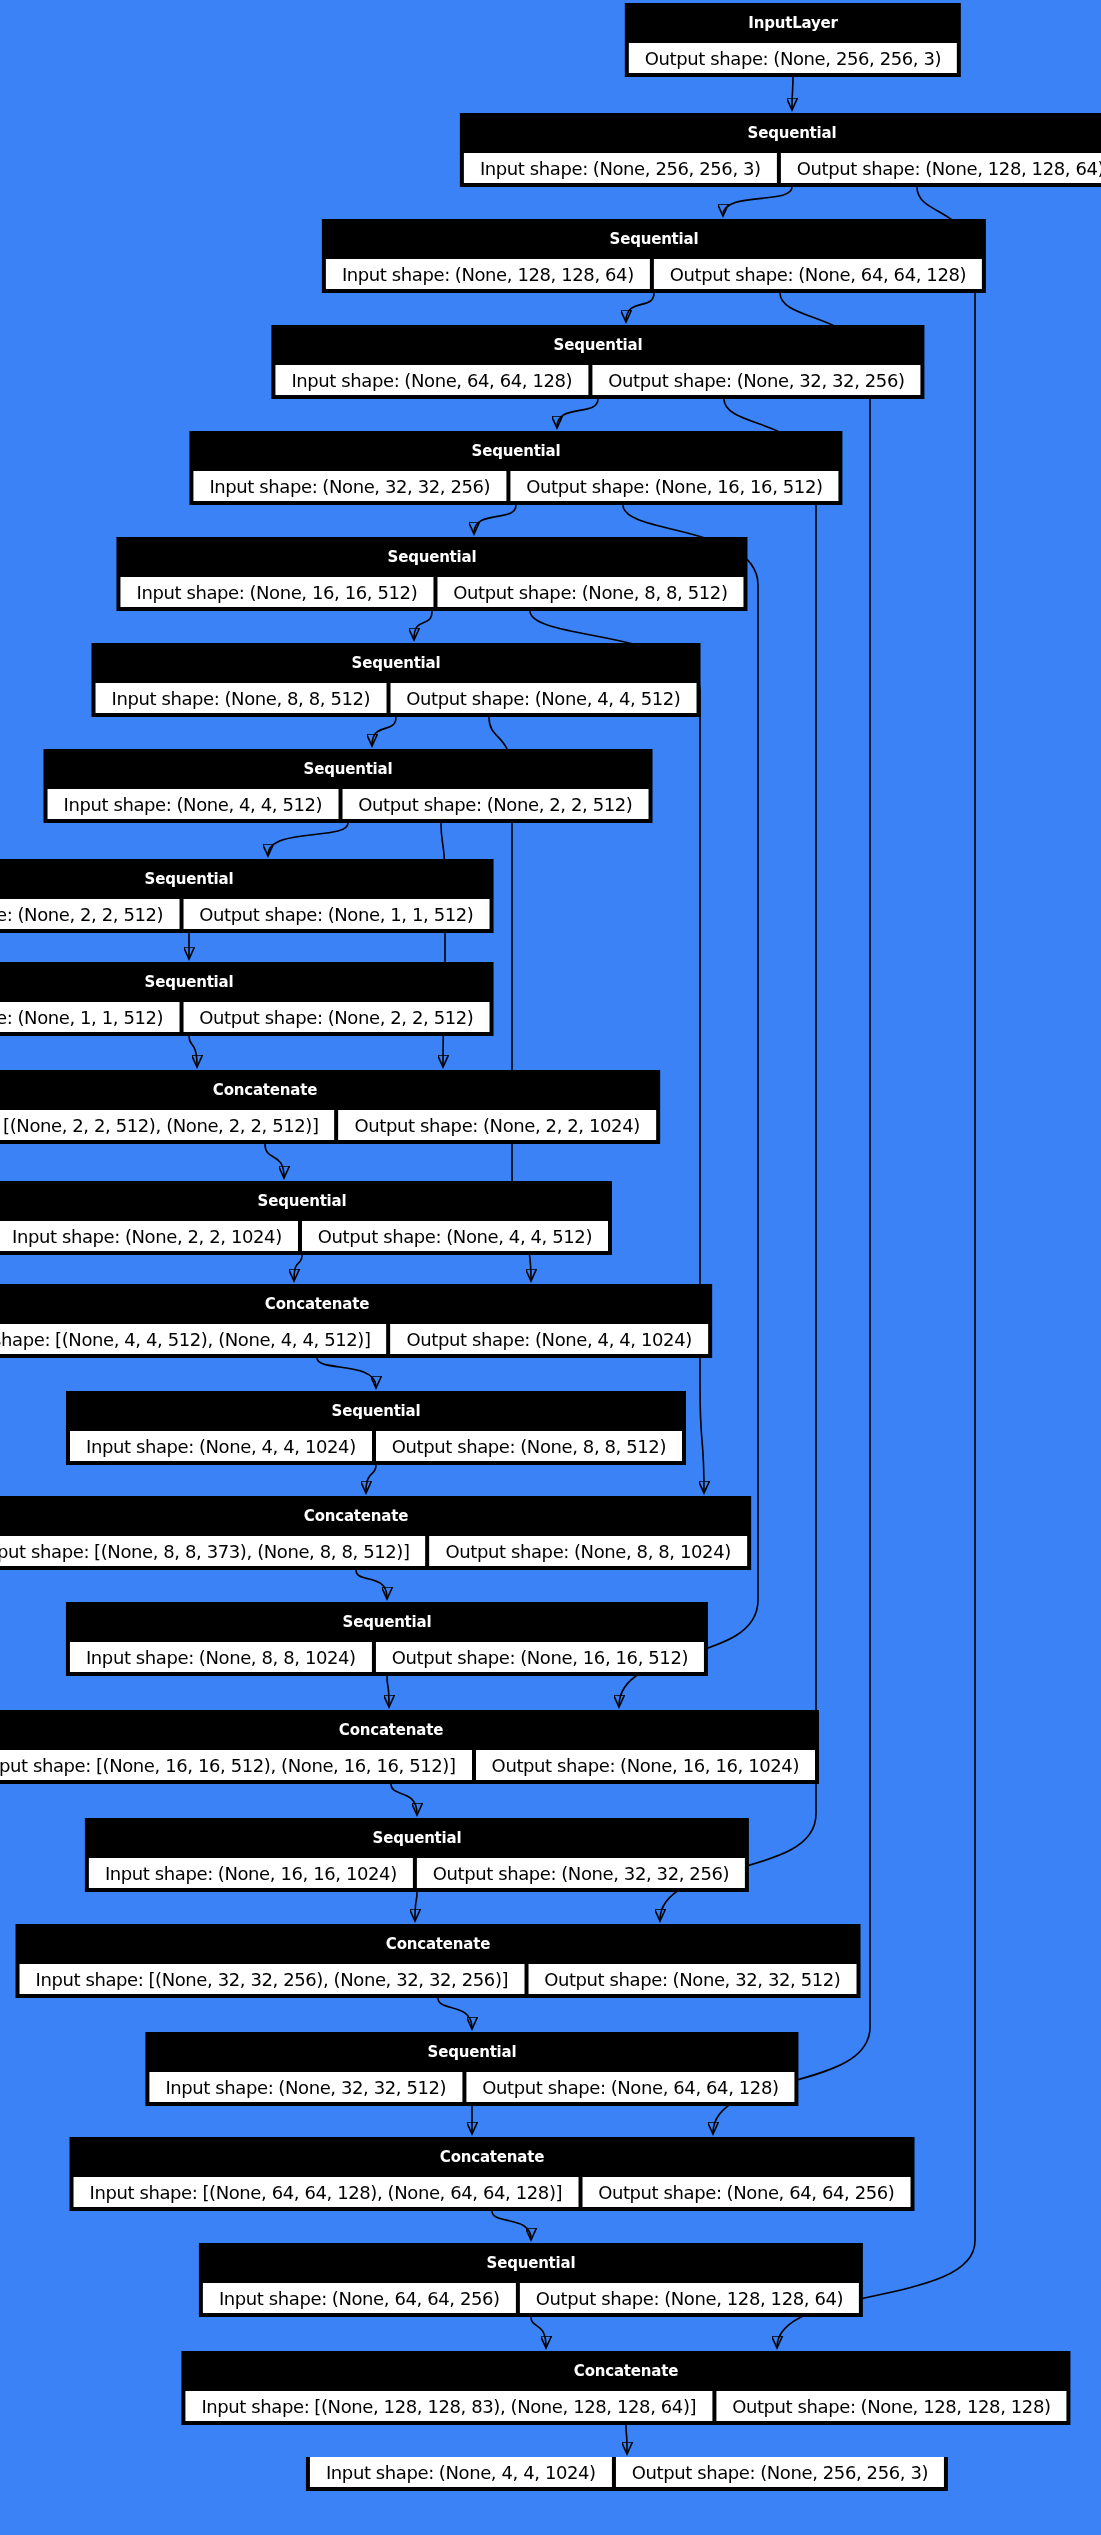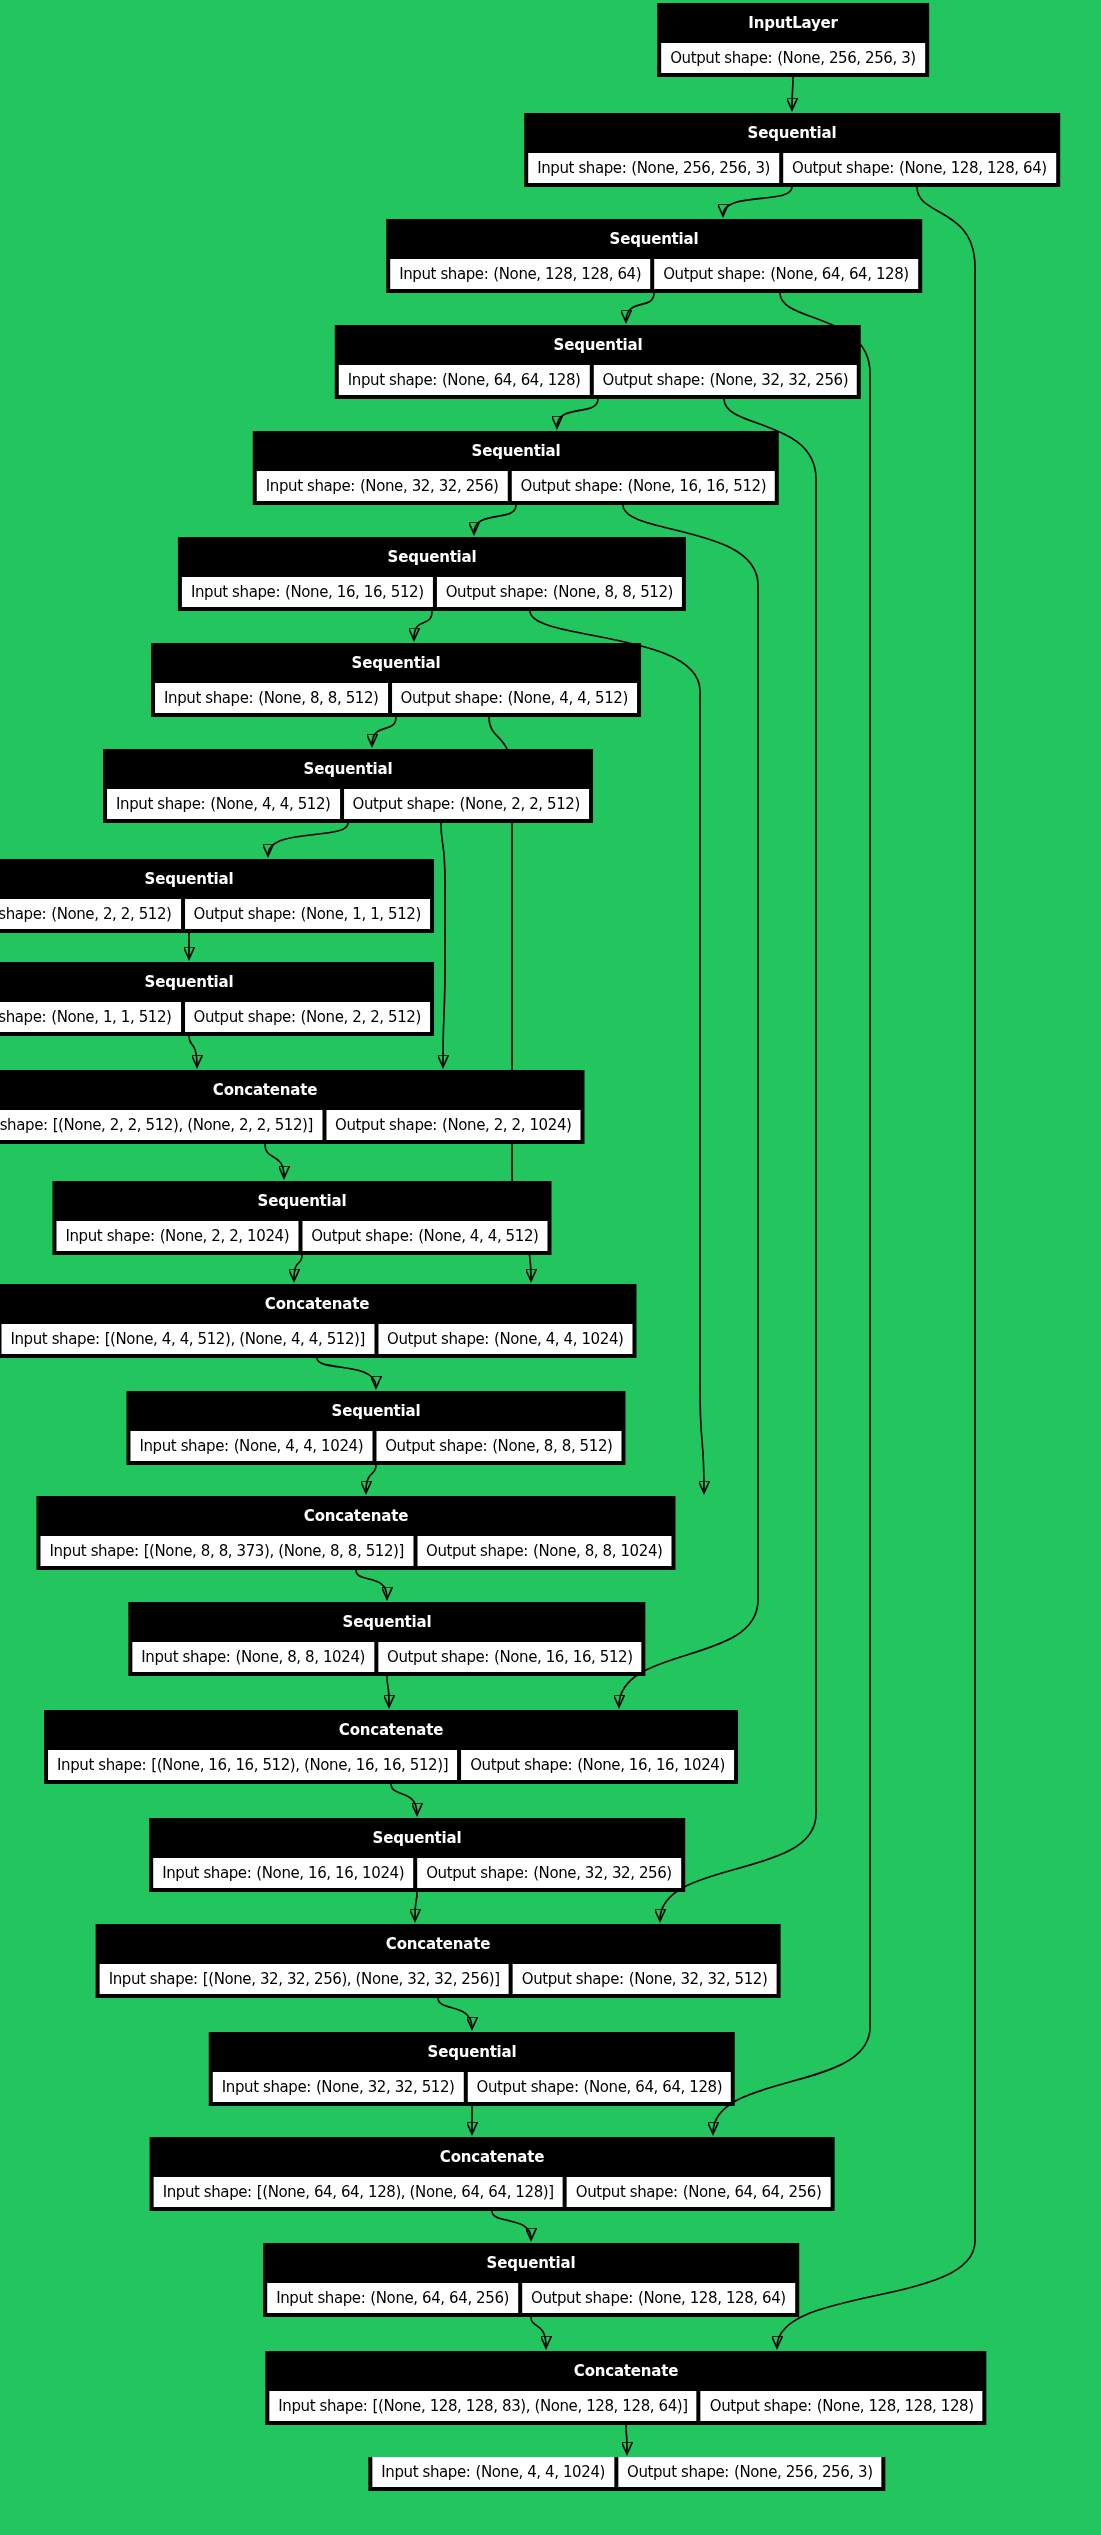--- a/index.html
+++ b/index.html
@@ -1,19 +1,19 @@
 <!DOCTYPE html>
 <html><head>
 <meta charset="utf-8">
 <style>
   html,body { margin:0; padding:0; background:#ffffff; }
   #canvas {
     position:relative;
     width:1101px; height:2535px;
-    background:#22c55e;
+    background:#3b82f6;
     font-family:"DejaVu Sans","Liberation Sans",sans-serif;
     overflow:hidden;
   }
   #edges { position:absolute; left:0; top:0; width:1101px; height:2535px; }
   #edges path { fill:none; stroke:#000000; stroke-width:1.6px; }
   .node {
     position:absolute;
     transform:translateX(-50%);
     background:#000000;
     padding:0 4px 4px 4px;
@@ -29,22 +29,22 @@
     padding:0 12px;
     letter-spacing:-0.2px;
   }
   .node-row { display:flex; gap:4px; }
   .cell {
     flex:1;
     background:#ffffff;
     color:#000000;
     height:30px;
     display:flex; align-items:center; justify-content:center;
-    padding:0 9px;
-    font-size:15px;
+    padding:0 16px;
+    font-size:18px;
     letter-spacing:-0.4px;
     white-space:nowrap;
   }
   .cell .lbl { margin-right:5px; font-weight:normal; }
   .cell .val { font-weight:normal; }
 </style>
 </head>
 <body>
 
 <div id="canvas">

